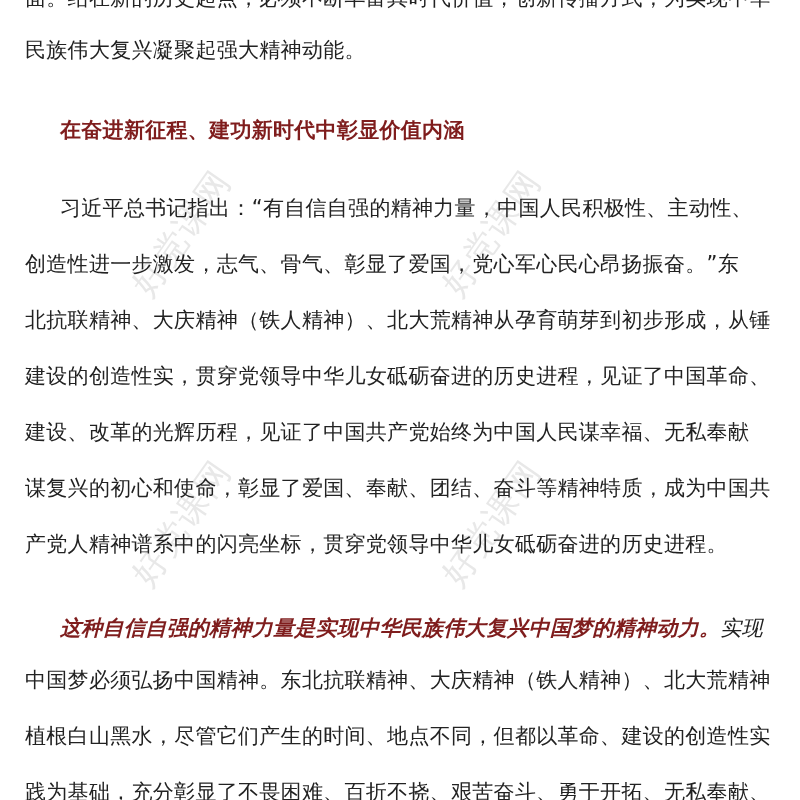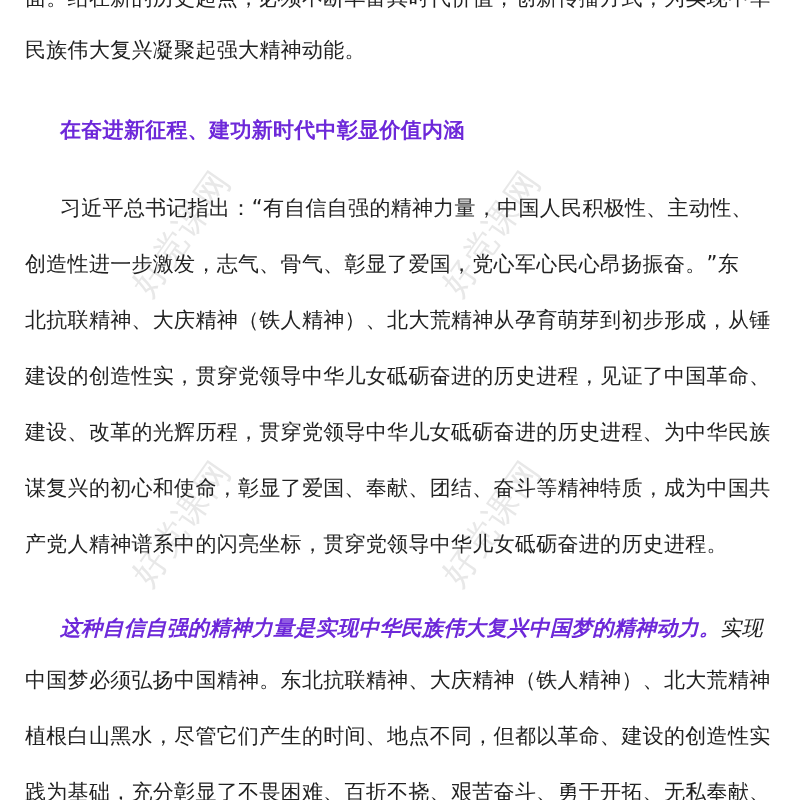--- a/index.html
+++ b/index.html
@@ -25,21 +25,21 @@
   .line {
     position: absolute;
     left: 25px;
     font-size: 21px;
     line-height: 28px;
     white-space: nowrap;
     letter-spacing: 0.3px;
   }
   .bold {
     font-weight: bold;
-    color: #6d28d9;
+    color: #7f1d1d;
   }
   .cut {
     top: -16px;
   }
   .watermark {
     position: absolute;
     font-size: 34px;
     color: #e8e8e8;
     transform: rotate(-55deg);
     transform-origin: center center;
@@ -64,21 +64,21 @@
     <div class="line cut">面。结在新的历史起点，必须不断丰富其时代价值，创新传播方式，为实现中华</div>
     <div class="line" style="top:36px;">民族伟大复兴凝聚起强大精神动能。</div>
 
     <div class="line bold" style="left:60px; top:116px;">在奋进新征程、建功新时代中彰显价值内涵</div>
 
     <div>
       <div class="line" style="left:60px; top:194px;">习近平总书记指出：“有自信自强的精神力量，中国人民积极性、主动性、</div>
       <div class="line" style="top:250px;">创造性进一步激发，志气、骨气、彰显了爱国，党心军心民心昂扬振奋。”东</div>
       <div class="line" style="top:306px;">北抗联精神、大庆精神（铁人精神）、北大荒精神从孕育萌芽到初步形成，从锤</div>
       <div class="line" style="top:362px;">建设的创造性实，贯穿党领导中华儿女砥砺奋进的历史进程，见证了中国革命、</div>
-      <div class="line" style="top:418px;">建设、改革的光辉历程，贯穿党领导中华儿女砥砺奋进的历史进程、为中华民族</div>
+      <div class="line" style="top:418px;">建设、改革的光辉历程，见证了中国共产党始终为中国人民谋幸福、无私奉献</div>
       <div class="line" style="top:474px;">谋复兴的初心和使命，彰显了爱国、奉献、团结、奋斗等精神特质，成为中国共</div>
       <div class="line" style="top:530px;">产党人精神谱系中的闪亮坐标，贯穿党领导中华儿女砥砺奋进的历史进程。</div>
     </div>
 
     <div>
       <div class="line" style="left:60px; top:614px;font-style:italic;">
         <span class="bold">这种自信自强的精神力量是实现中华民族伟大复兴中国梦的精神动力。</span><span>实现</span>
       </div>
       <div class="line" style="top:666px;">中国梦必须弘扬中国精神。东北抗联精神、大庆精神（铁人精神）、北大荒精神</div>
       <div class="line" style="top:722px;">植根白山黑水，尽管它们产生的时间、地点不同，但都以革命、建设的创造性实</div>

